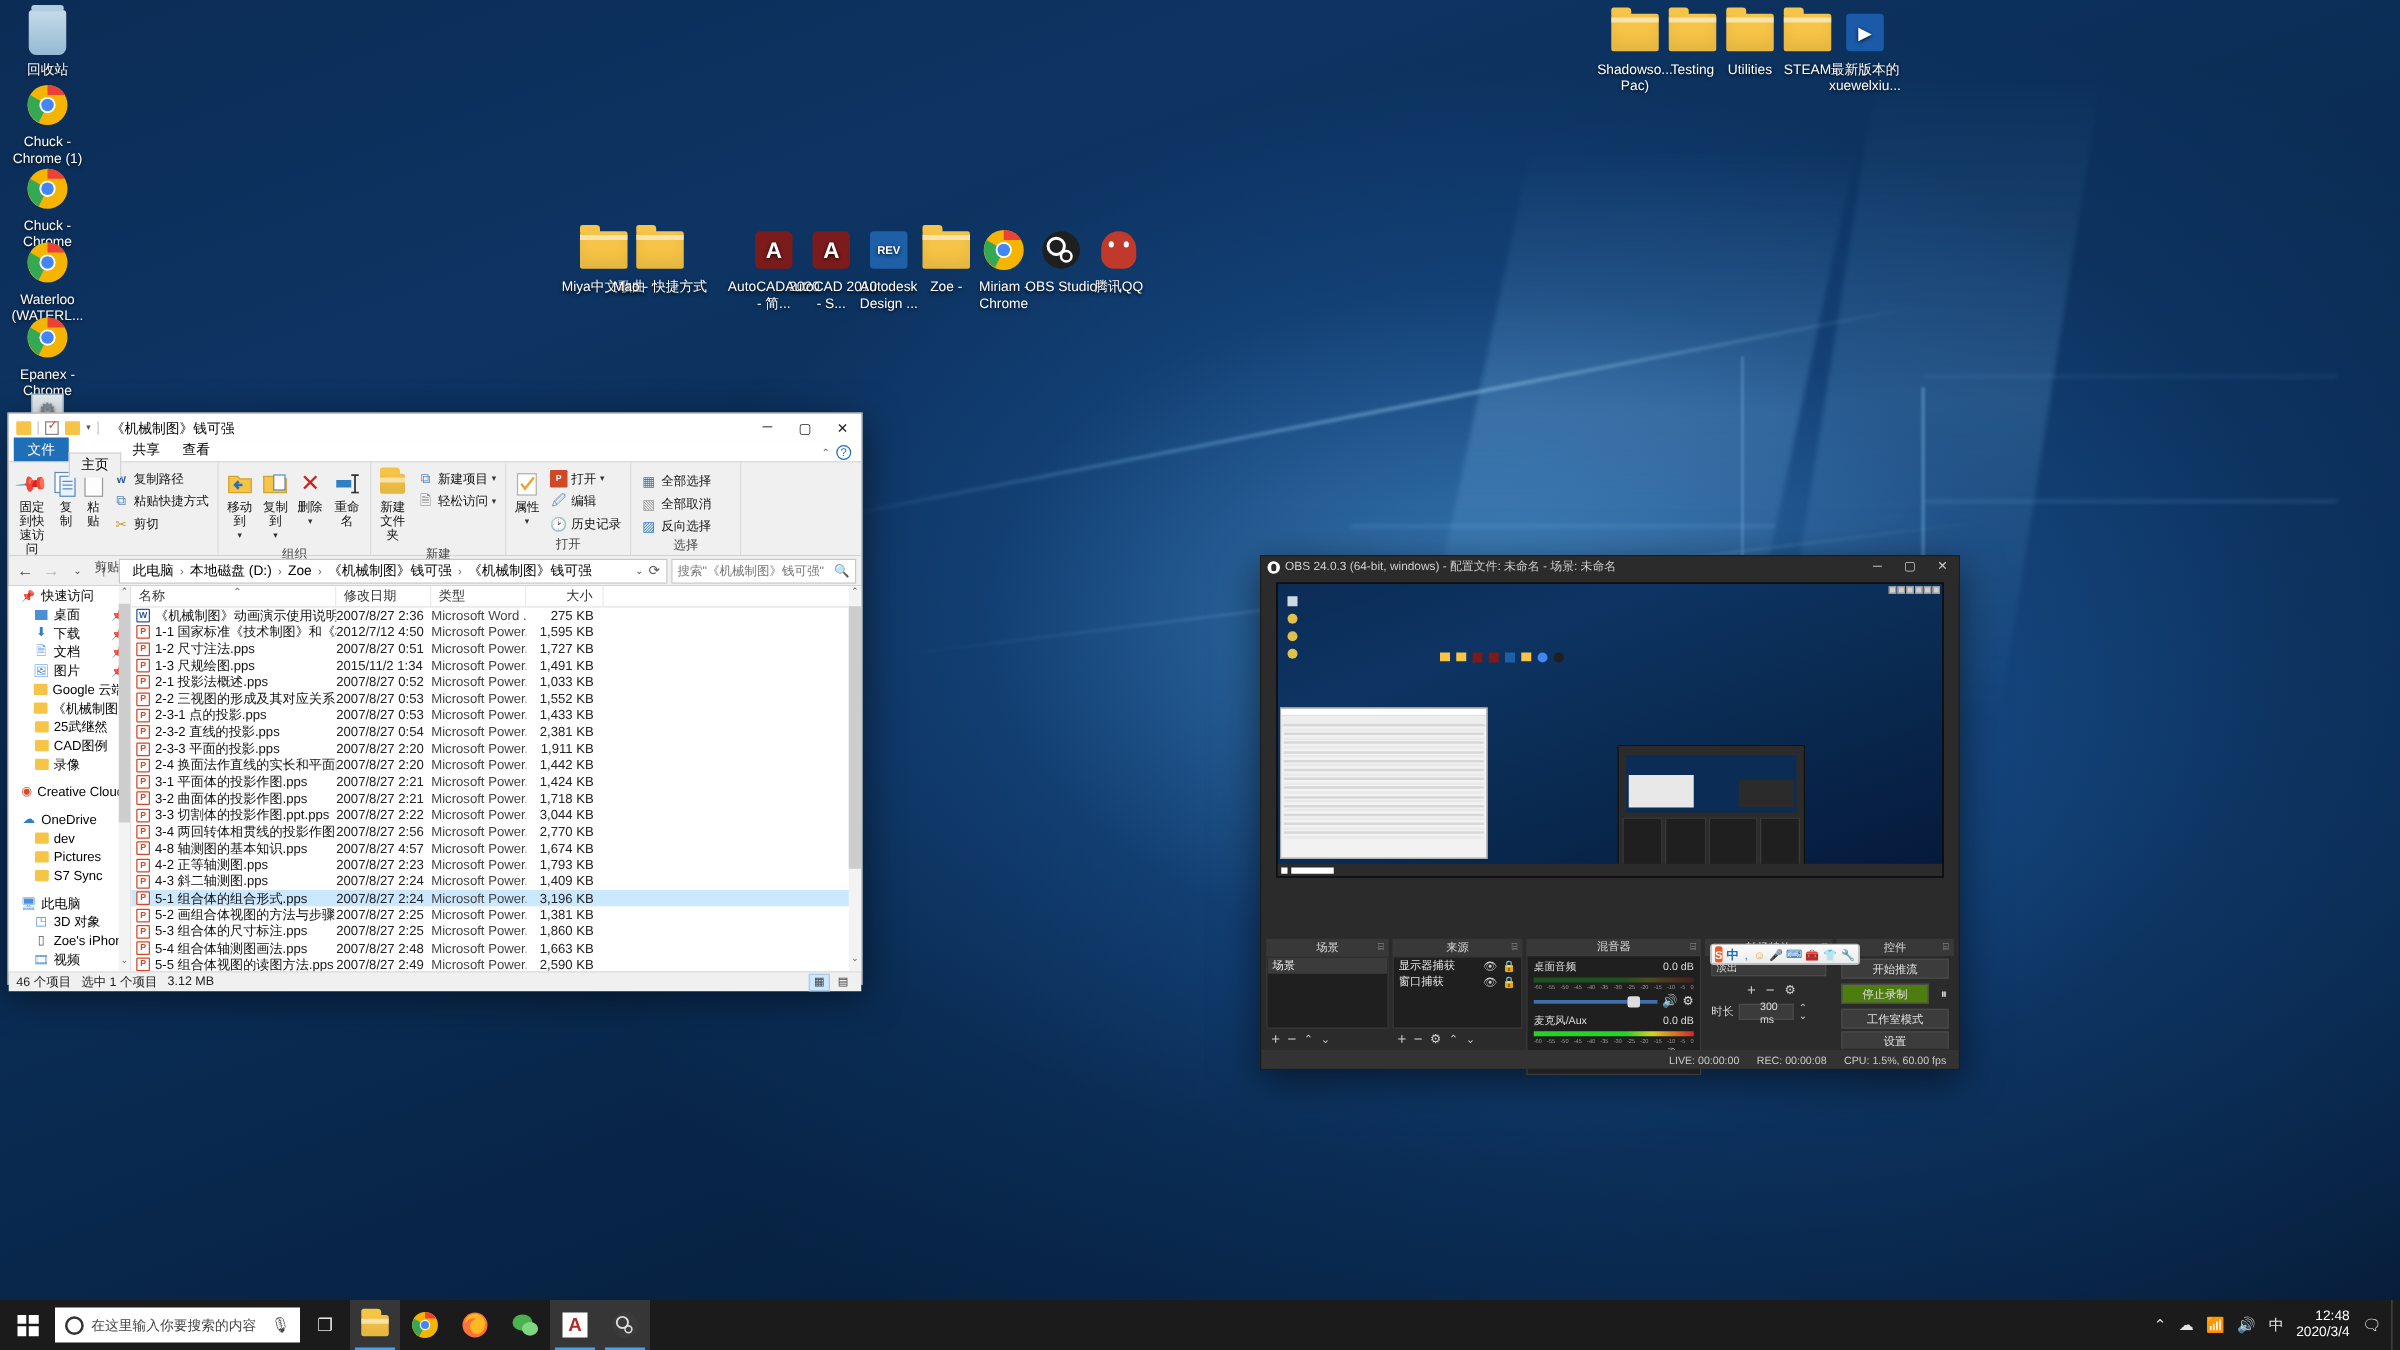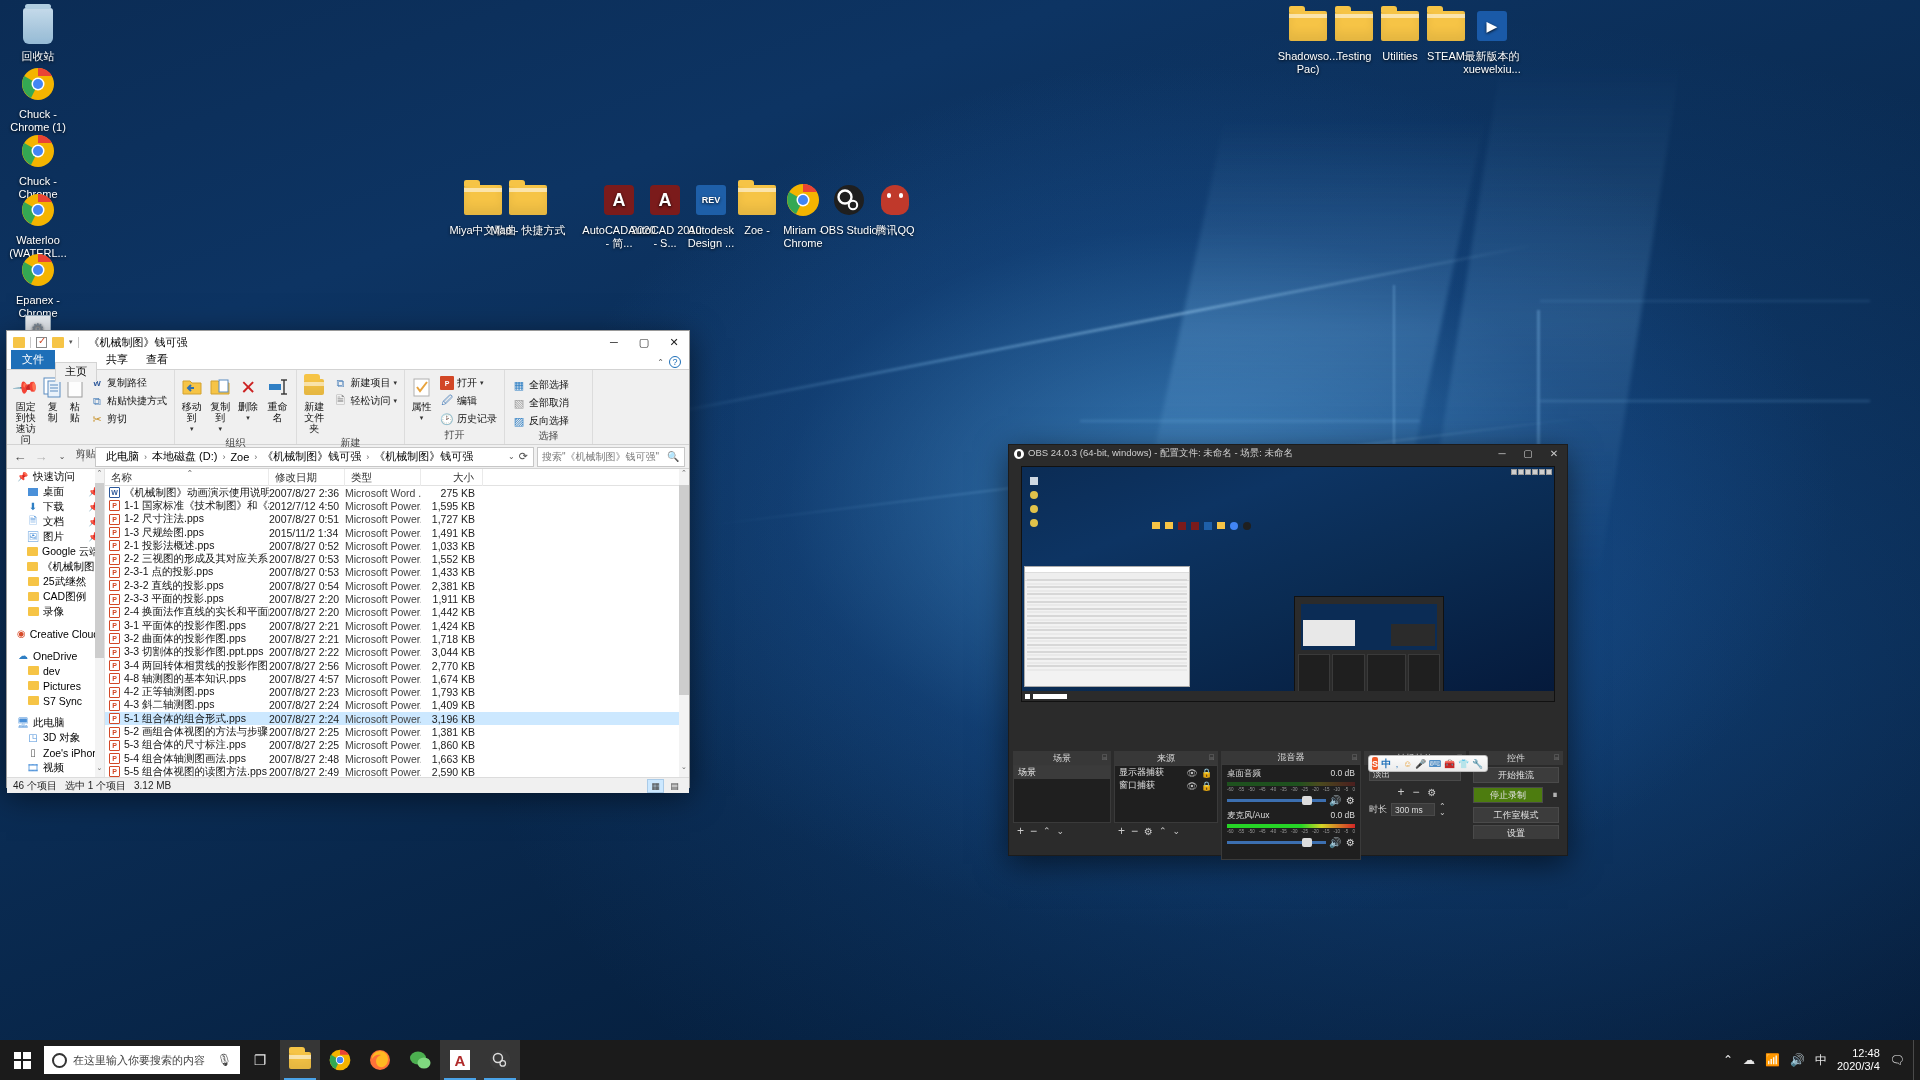--- a/index.html
+++ b/index.html
@@ -186,21 +186,21 @@
   .mx-meter { height:4px; margin:2px 0 1px 0; background:linear-gradient(90deg,#26d426 0%,#26d426 58%,#d4d426 74%,#d42626 100%); }
   .mx-meter.dim { background:linear-gradient(90deg,#1d7a1d 0%,#1d7a1d 55%,#6e6e1d 72%,#6e1d1d 100%); opacity:.55;}
   .mx-scale { height:5px; display:flex; justify-content:space-between; font-size:4.5px; color:#9a9a9a; }
   .mx-slider { display:flex; align-items:center; gap:4px; margin-top:3px;}
   .mx-bar { flex:1; height:3px; background:#3c6fb0; position:relative;}
   .mx-knob { position:absolute; right:14px; top:-3px; width:10px;height:9px; background:#ddd; border-radius:2px;}
   .mx-ico { font-size:10px; color:#ddd; }
 
   .trans-row { display:flex; align-items:center; gap:4px; padding:3px 5px; font-size:9px;}
   .trans-sel { flex:1; height:13px; background:#3b3b3b; border:1px solid #4a4a4a; display:flex; align-items:center; padding-left:3px; color:#ddd; font-size:8.5px;}
-  .trans-dur { width:44px; height:13px; background:#3b3b3b; border:1px solid #4a4a4a; display:flex;align-items:center;padding-left:3px;color:#ddd;font-size:8.5px;}
+  .trans-dur { width:44px; height:13px; background:#3b3b3b; border:1px solid #4a4a4a; display:flex;align-items:center;padding-left:16px;color:#ddd;font-size:8.5px;}
 
   .ctl-btn { height:16px; margin:2px 4px; background:#3c3c3c; border:1px solid #4a4a4a; display:flex; align-items:center; justify-content:center; font-size:9px; color:#e2e2e2;}
   .ctl-btn.active { background:#4d7c0f; }
   #obs-status { position:absolute; bottom:0; left:0; right:0; height:15px; background:#333; display:flex; align-items:center; justify-content:flex-end; gap:14px; padding-right:10px; font-size:8.5px; color:#c9c9c9;}
 
   
   #ime-bar {
     position:absolute; left:1368px; top:755px; width:120px; height:17px;
     background:linear-gradient(180deg,#fcfcfc,#ebebeb); border:1px solid #bdbdbd; border-radius:3px;
     display:flex; align-items:center; gap:3px; padding:0 3px; z-index:40;
@@ -1237,20 +1237,25 @@
           <div class="ctl-btn active" style="flex:1;">停止录制</div>
           <div style="width:16px;text-align:center;font-size:10px;color:#ddd;">⏸</div>
         </div>
         <div class="ctl-btn">工作室模式</div>
         <div class="ctl-btn">设置</div>
 
       </div>
     </div>
   </div>
 
+  <div id="obs-status">
+    <span>LIVE: 00:00:00</span>
+    <span>REC: 00:00:08</span>
+    <span>CPU: 1.5%, 60.00 fps</span>
+  </div>
 </div>
 
 <div id="ime-bar">
   <span class="ime-s">S</span>
   <span class="ime-ic ime-blue" style="font-weight:bold;font-size:10px;">中</span>
   <span class="ime-ic ime-blue">,</span>
   <span class="ime-ic" style="color:#e8a33d;">☺</span>
   <span class="ime-ic ime-blue">🎤</span>
   <span class="ime-ic ime-blue">⌨</span>
   <span class="ime-ic" style="color:#c07a2a;">🧰</span>

